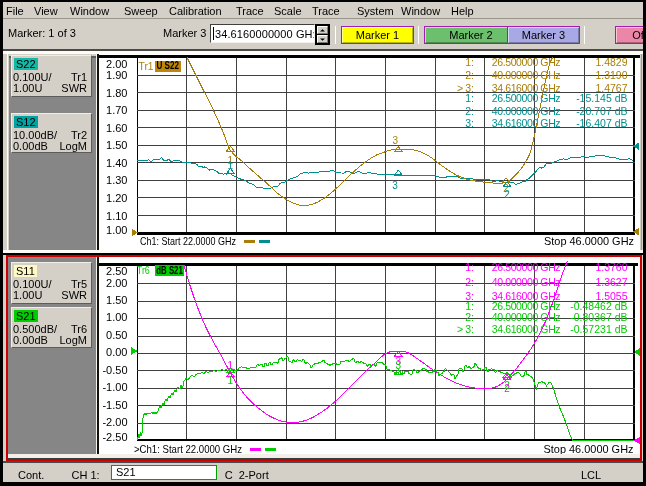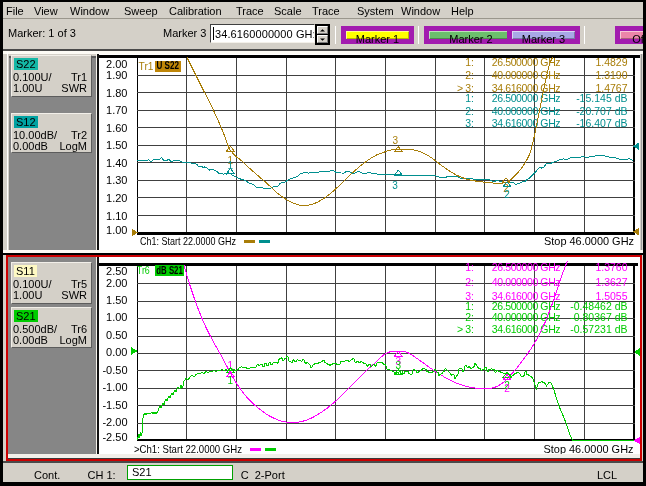--- a/index.html
+++ b/index.html
@@ -1,18 +1,18 @@
 <!DOCTYPE html>
 <html><head><meta charset="utf-8"><style>
 *{margin:0;padding:0;box-sizing:border-box}
 html,body{width:646px;height:486px;overflow:hidden;background:#000}
 body{-webkit-font-smoothing:antialiased;font-family:"Liberation Sans",sans-serif;font-size:11px;color:#000;position:relative}
 .abs{position:absolute}
 #app{will-change:transform;position:absolute;left:3px;top:2px;width:640px;height:480px;background:#d4d0c8;overflow:hidden}
-.btn{position:absolute;top:24px;height:18px;border:5px solid #a21caf;text-align:center;line-height:16px;box-shadow:inset 1px 1px 0 rgba(255,255,255,.55), inset -1px -1px 0 rgba(0,0,0,.28)}
+.btn{position:absolute;top:24px;height:18px;border:1px solid #a21caf;text-align:center;line-height:16px;box-shadow:inset 1px 1px 0 rgba(255,255,255,.55), inset -1px -1px 0 rgba(0,0,0,.28)}
 .tbox{position:absolute;left:8px;width:81px;background:#d4d0c8;border-top:1px solid #f2efe9;border-left:1px solid #f2efe9;border-right:1px solid #5c5c5c;border-bottom:1px solid #5c5c5c;padding:2px 3px 0 1px;line-height:10px}
 .tlab{display:inline-block;padding:1px 2px;margin-bottom:1px;margin-left:1px}
 .trow{position:relative;height:10px;margin-top:1px}
 .trow .r{position:absolute;right:1px;top:0}
 </style></head><body>
 <div id="app">
 
  <span class="abs" style="left:3px;top:3px">File</span>
  <span class="abs" style="left:31px;top:3px">View</span>
  <span class="abs" style="left:67px;top:3px">Window</span>
@@ -237,21 +237,21 @@
       <text x="37.0" y="196.0" font-size="10.5" text-anchor="start" fill="#000" textLength="108" lengthAdjust="spacingAndGlyphs">&gt;Ch1: Start  22.0000 GHz</text>
       <rect x="153" y="191.3" width="11" height="3" fill="#ff00ff"></rect>
       <rect x="167.5" y="191.3" width="11" height="3" fill="#00cc00"></rect>
       <text x="536.5" y="196.0" font-size="10.5" text-anchor="end" fill="#000" textLength="90" lengthAdjust="spacingAndGlyphs">Stop  46.0000 GHz</text>
     </svg>
  <div class="abs" style="left:5px;top:451.5px;width:632px;height:4px;background:#f2efe9"></div>
  <div class="abs" style="left:5px;top:455.5px;width:632px;height:1.2px;background:#3a3a3a"></div>
  <div class="abs" style="left:3px;top:252.5px;width:636px;height:206px;border:2px solid #cc0000"></div>
 
  <div class="abs" style="left:0;top:458.5px;width:640px;height:2px;background:#4a4a4a"></div>
- <div class="abs" style="left:16px;top:460.5px;width:624px;height:19.5px;background:#d4d0c8">
+ <div class="abs" style="left:0;top:460.5px;width:624px;height:19.5px;background:#d4d0c8">
    <span class="abs" style="left:15px;top:6px">Cont.</span>
    <span class="abs" style="left:68.5px;top:6px">CH 1:</span>
    <div class="abs" style="left:108px;top:2px;width:106px;height:15px;background:#fff;border:1px solid #00a000">
         <span class="abs" style="left:4px;top:0.5px">S21</span>
       </div>
    <span class="abs" style="left:221.7px;top:6px">C&nbsp;&nbsp;2-Port</span>
    <span class="abs" style="left:578px;top:6px">LCL</span>
  </div>
 </div>
 

